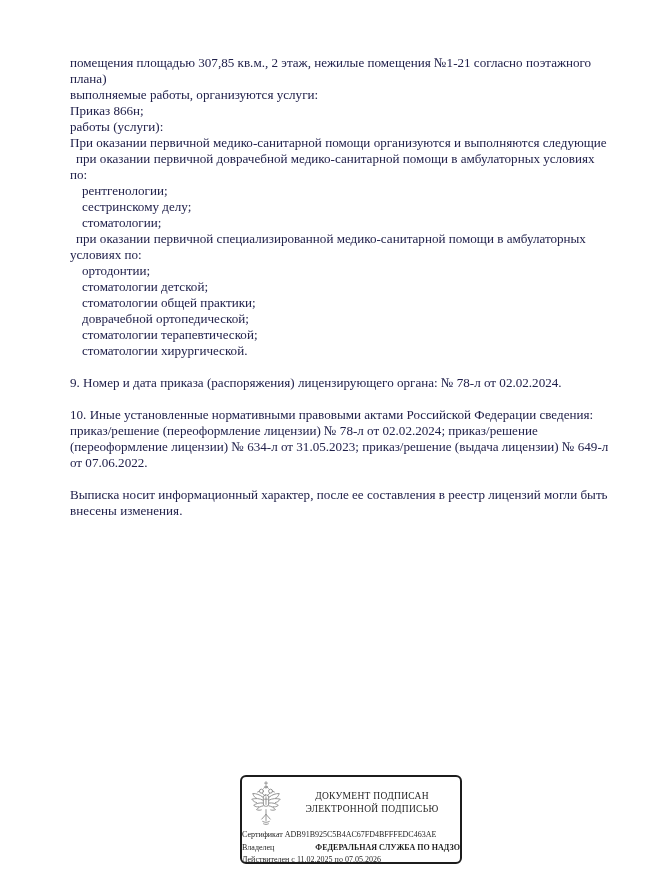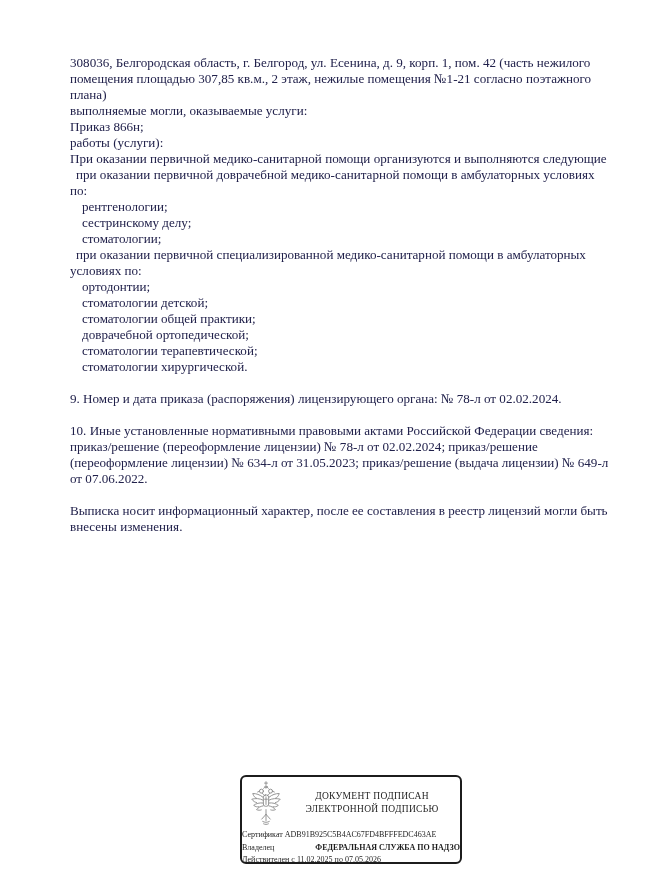--- a/index.html
+++ b/index.html
@@ -63,24 +63,23 @@
     font-size: 8px;
     line-height: 12.5px;
   }
   .stamp-row { white-space: nowrap; overflow: hidden; }
   .owner-value { font-weight: bold; margin-left: 39px; }
 </style>
 </head>
 <body>
 
 <div class="doc-text">
-    <div class="line indent-0">308036, Белгородская область, г. Белгород, ул. Есенина, д. 9, корп. 1, пом. 42 (часть нежилого</div>
     <div class="line indent-0">помещения площадью 307,85 кв.м., 2 этаж, нежилые помещения №1-21 согласно поэтажного</div>
     <div class="line indent-0">плана)</div>
-    <div class="line indent-0">выполняемые могли, оказываемые услуги:</div>
+    <div class="line indent-0">выполняемые работы, организуются услуги:</div>
     <div class="line indent-0">Приказ 866н;</div>
     <div class="line indent-0">работы (услуги):</div>
     <div class="line indent-0">При оказании первичной медико-санитарной помощи организуются и выполняются следующие</div>
     <div class="line indent-1">при оказании первичной доврачебной медико-санитарной помощи в амбулаторных условиях</div>
     <div class="line indent-0">по:</div>
     <div class="line indent-2">рентгенологии;</div>
     <div class="line indent-2">сестринскому делу;</div>
     <div class="line indent-2">стоматологии;</div>
     <div class="line indent-1">при оказании первичной специализированной медико-санитарной помощи в амбулаторных</div>
     <div class="line indent-0">условиях по:</div>

